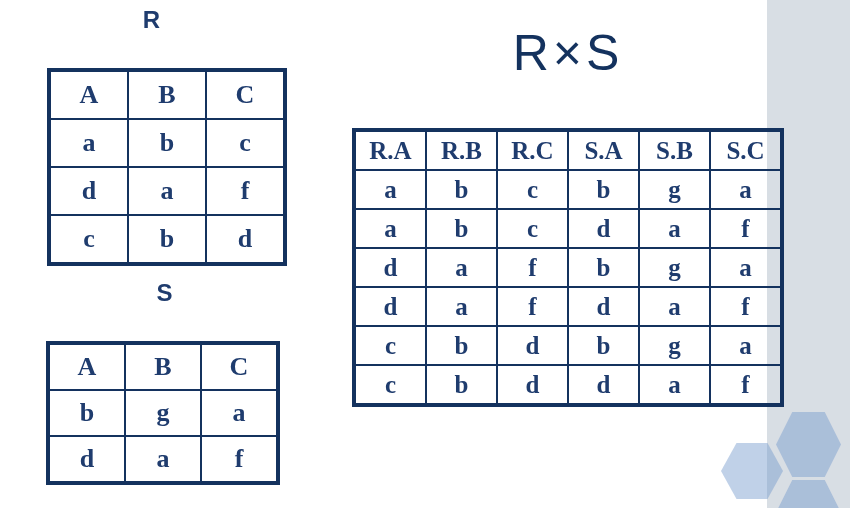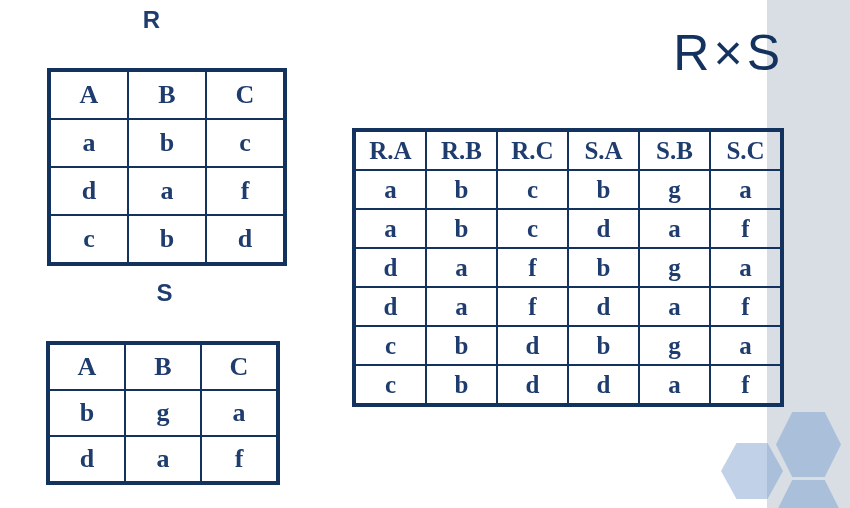--- a/index.html
+++ b/index.html
@@ -40,21 +40,21 @@
     font-weight:bold;
     font-size:24px;
     color:var(--text-navy);
     letter-spacing:1px;
   }
   .title-r{left:47px;top:6px;width:210px;}
   .title-s{left:46px;top:279px;width:238px;}
   .title-rxs{
     position:absolute;
     left:352px;top:24px;width:432px;
-    text-align:right;
+    text-align:center;
     font-weight:400;
     font-size:50px;
     letter-spacing:4px;
     color:var(--border-navy);
   }
 
   
   table{
     position:absolute;
     border-collapse:collapse;

